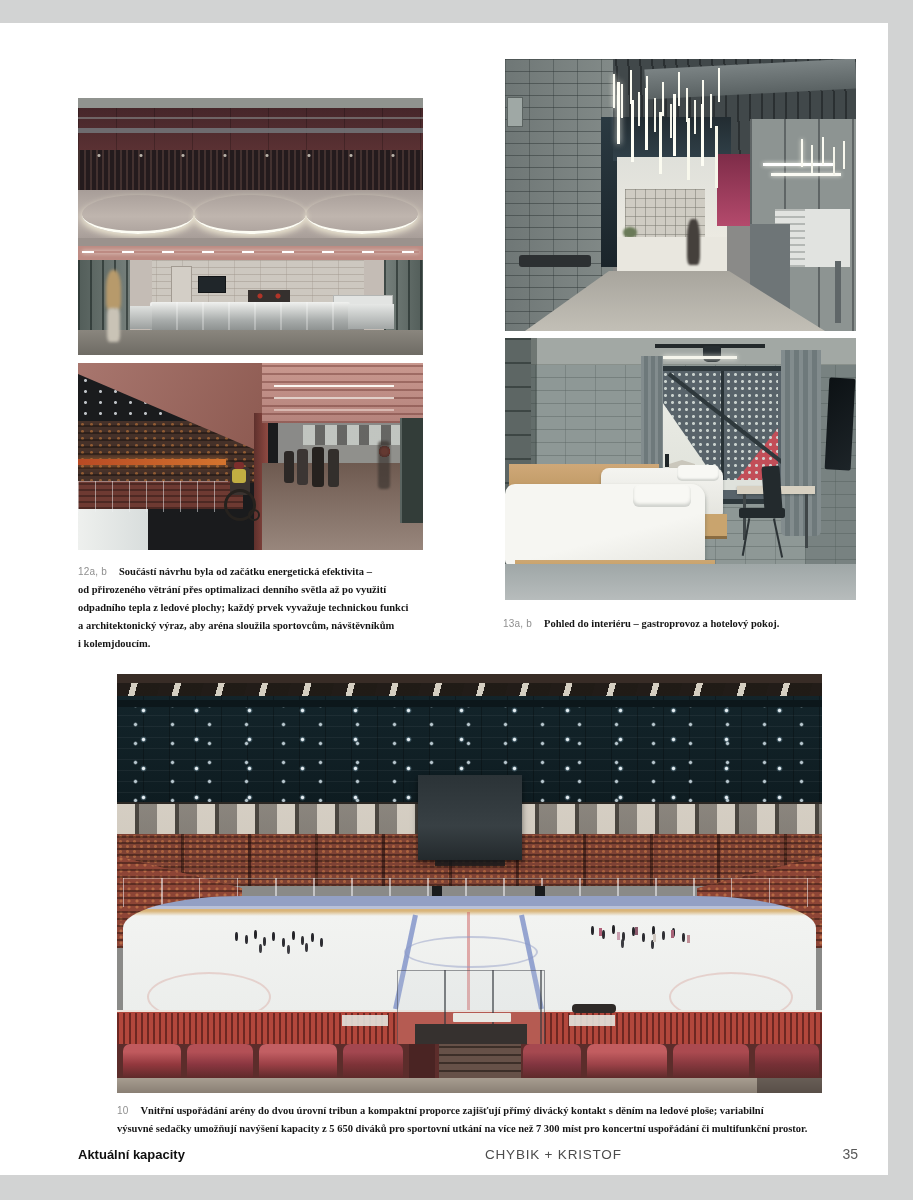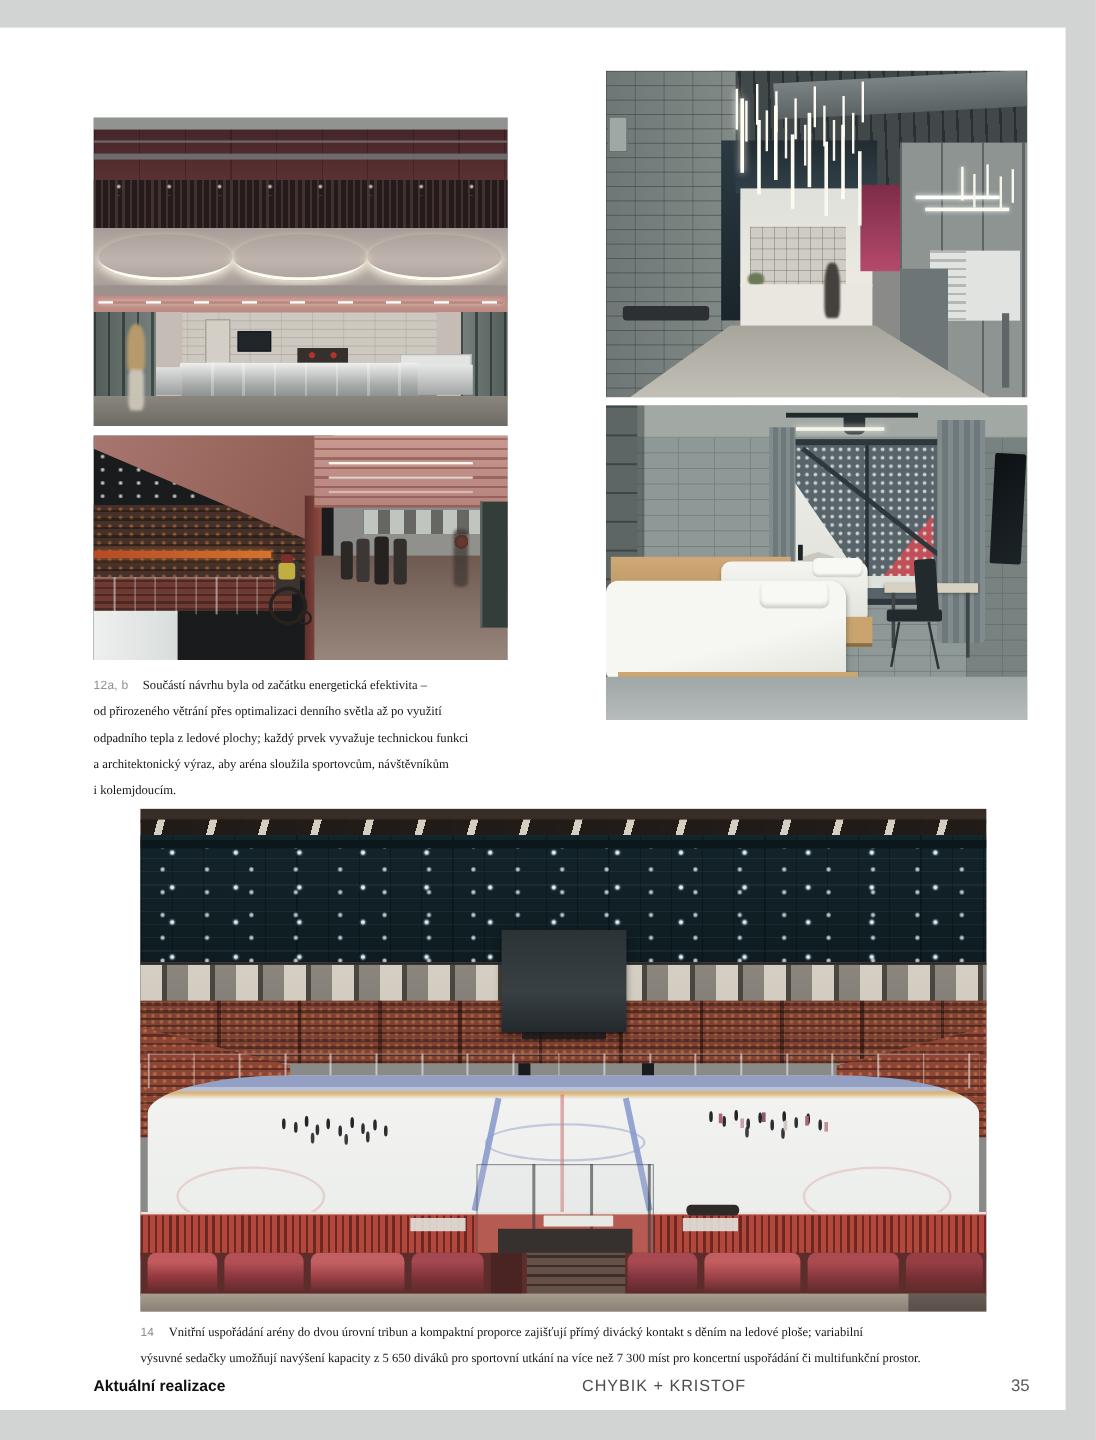--- a/index.html
+++ b/index.html
@@ -5,21 +5,21 @@
   html,body{margin:0;padding:0;background:#d2d3d3}
   .canvas{position:relative;width:913px;height:1200px;background:#d2d3d3;overflow:hidden;
           font-family:"Liberation Sans",sans-serif}
   .page{position:absolute;left:0;top:23px;width:888px;height:1152px;background:#ffffff}
   figure{margin:0}
   .photo{position:absolute;overflow:hidden;background:#8a8a88}
   .photo div{position:absolute}
   .caption{position:absolute;font-family:"Liberation Serif",serif}
   .cap-label{font-family:"Liberation Sans",sans-serif;font-size:10px;color:#8f8f8f;
              margin-right:12px;letter-spacing:.2px}
-  .cap-text{font-size:10.5px;font-weight:normal;color:#161616;line-height:22px;white-space:pre}
+  .cap-text{font-size:10.5px;font-weight:bold;color:#161616;line-height:12px;white-space:pre}
   .footer-left{position:absolute;left:78px;top:1147px;font-size:13px;font-weight:bold;color:#0f0f0f}
   .footer-center{position:absolute;left:485px;top:1147px;font-size:13.5px;letter-spacing:.8px;color:#4c4c4c}
   .footer-right{position:absolute;left:830px;top:1146px;width:28px;text-align:right;font-size:14px;color:#585858}
 
   
   .p1-arc{width:112px;height:36px;border-bottom:3px solid #fdfdf4;border-radius:50%;
           box-shadow:0 3px 7px rgba(255,250,225,.8)}
   
   .p3-tubes{left:108px;top:15px;width:122px;height:150px}
   .p3-tubes::before{content:"";position:absolute;width:2px;height:34px;background:#fbfbf2;
@@ -214,20 +214,23 @@
     <div style="left:232px;top:148px;width:78px;height:8px;background:#d8d1c2;box-shadow:0 1px 2px rgba(50,60,58,.5)"></div>
     <div style="left:238px;top:156px;width:3px;height:46px;background:#3f4648"></div>
     <div style="left:300px;top:156px;width:3px;height:54px;background:#3f4648"></div>
     <div style="left:258px;top:128px;width:18px;height:46px;background:#232a2d;border-radius:3px;transform:rotate(-4deg)"></div>
     <div style="left:234px;top:170px;width:46px;height:10px;background:#232a2d;border-radius:2px"></div>
     <div style="left:240px;top:180px;width:2px;height:38px;background:#2c3336;transform:rotate(10deg)"></div>
     <div style="left:272px;top:180px;width:2px;height:40px;background:#2c3336;transform:rotate(-12deg)"></div>
     <div style="left:0;top:226px;width:351px;height:36px;background:linear-gradient(180deg,#9fa7a7,#b7bcbc)"></div>
   </figure>
 
+  <div class="caption" style="left:503px;top:613px">
+    <span class="cap-label">13a, b</span><span class="cap-text">Pohled do interiéru – gastroprovoz a hotelový pokoj.</span>
+  </div>
 
   <figure class="photo" style="left:117px;top:674px;width:705px;height:419px">
     <div style="left:0;top:0;width:705px;height:12px;background:#382c26"></div>
     <div style="left:0;top:9px;width:705px;height:13px;background:#221c18;
       background-image:repeating-linear-gradient(105deg,rgba(228,222,208,0) 0 14px,rgba(228,222,208,.92) 14px 20px,rgba(32,27,22,.95) 20px 42px)"></div>
     <div style="left:0;top:22px;width:705px;height:108px;background:#13242a;
       background-image:radial-gradient(circle,rgba(240,248,252,.95) 0 1.2px,rgba(170,210,230,.3) 2.2px,transparent 3.4px),radial-gradient(circle,rgba(225,240,248,.8) 0 1px,transparent 2.4px),repeating-linear-gradient(90deg,rgba(0,0,0,.28) 0 1px,transparent 1px 26px),repeating-linear-gradient(0deg,rgba(255,255,255,.05) 0 1px,transparent 1px 11px),linear-gradient(#13242a,#0e1c21);
       background-size:53px 29px,37px 19px,auto,auto,auto"></div>
     <div style="left:0;top:26px;width:705px;height:7px;background:#0c171b"></div>
     <div style="left:0;top:128px;width:705px;height:34px;background:#7d776f;
@@ -284,20 +287,20 @@
     <div class="p5-seat" style="left:406px;width:58px;background:linear-gradient(180deg,#a64950 0 8px,#823540 60%,#5e2a2a)"></div>
     <div class="p5-seat" style="left:470px;width:80px;background:linear-gradient(180deg,#c25d60 0 8px,#9c4248 60%,#5e2a2a)"></div>
     <div class="p5-seat" style="left:556px;width:76px;background:linear-gradient(180deg,#ab4a50 0 8px,#86383e 60%,#5e2a2a)"></div>
     <div class="p5-seat" style="left:638px;width:64px;background:linear-gradient(180deg,#973e44 0 8px,#763036 60%,#5e2a2a)"></div>
     <div style="left:0;top:404px;width:705px;height:15px;
       background:linear-gradient(180deg,#a79d90,#897f74)"></div>
     <div style="left:640px;top:404px;width:65px;height:15px;background:rgba(40,30,28,.5)"></div>
   </figure>
 
   <div class="caption" style="left:117px;top:1100px">
-    <span class="cap-label">14</span><span class="cap-text">Vnitřní uspořádání arény do dvou úrovní tribun a kompaktní proporce zajišťují přímý divácký kontakt s děním na ledové ploše; variabilní
+    <span class="cap-label">10</span><span class="cap-text">Vnitřní uspořádání arény do dvou úrovní tribun a kompaktní proporce zajišťují přímý divácký kontakt s děním na ledové ploše; variabilní
 výsuvné sedačky umožňují navýšení kapacity z 5 650 diváků pro sportovní utkání na více než 7 300 míst pro koncertní uspořádání či multifunkční prostor.</span>
   </div>
 
-  <div class="footer-left">Aktuální realizace</div>
+  <div class="footer-left">Aktuální kapacity</div>
   <div class="footer-center">CHYBIK + KRISTOF</div>
   <div class="footer-right">35</div>
 </div>
 
 </body></html>

